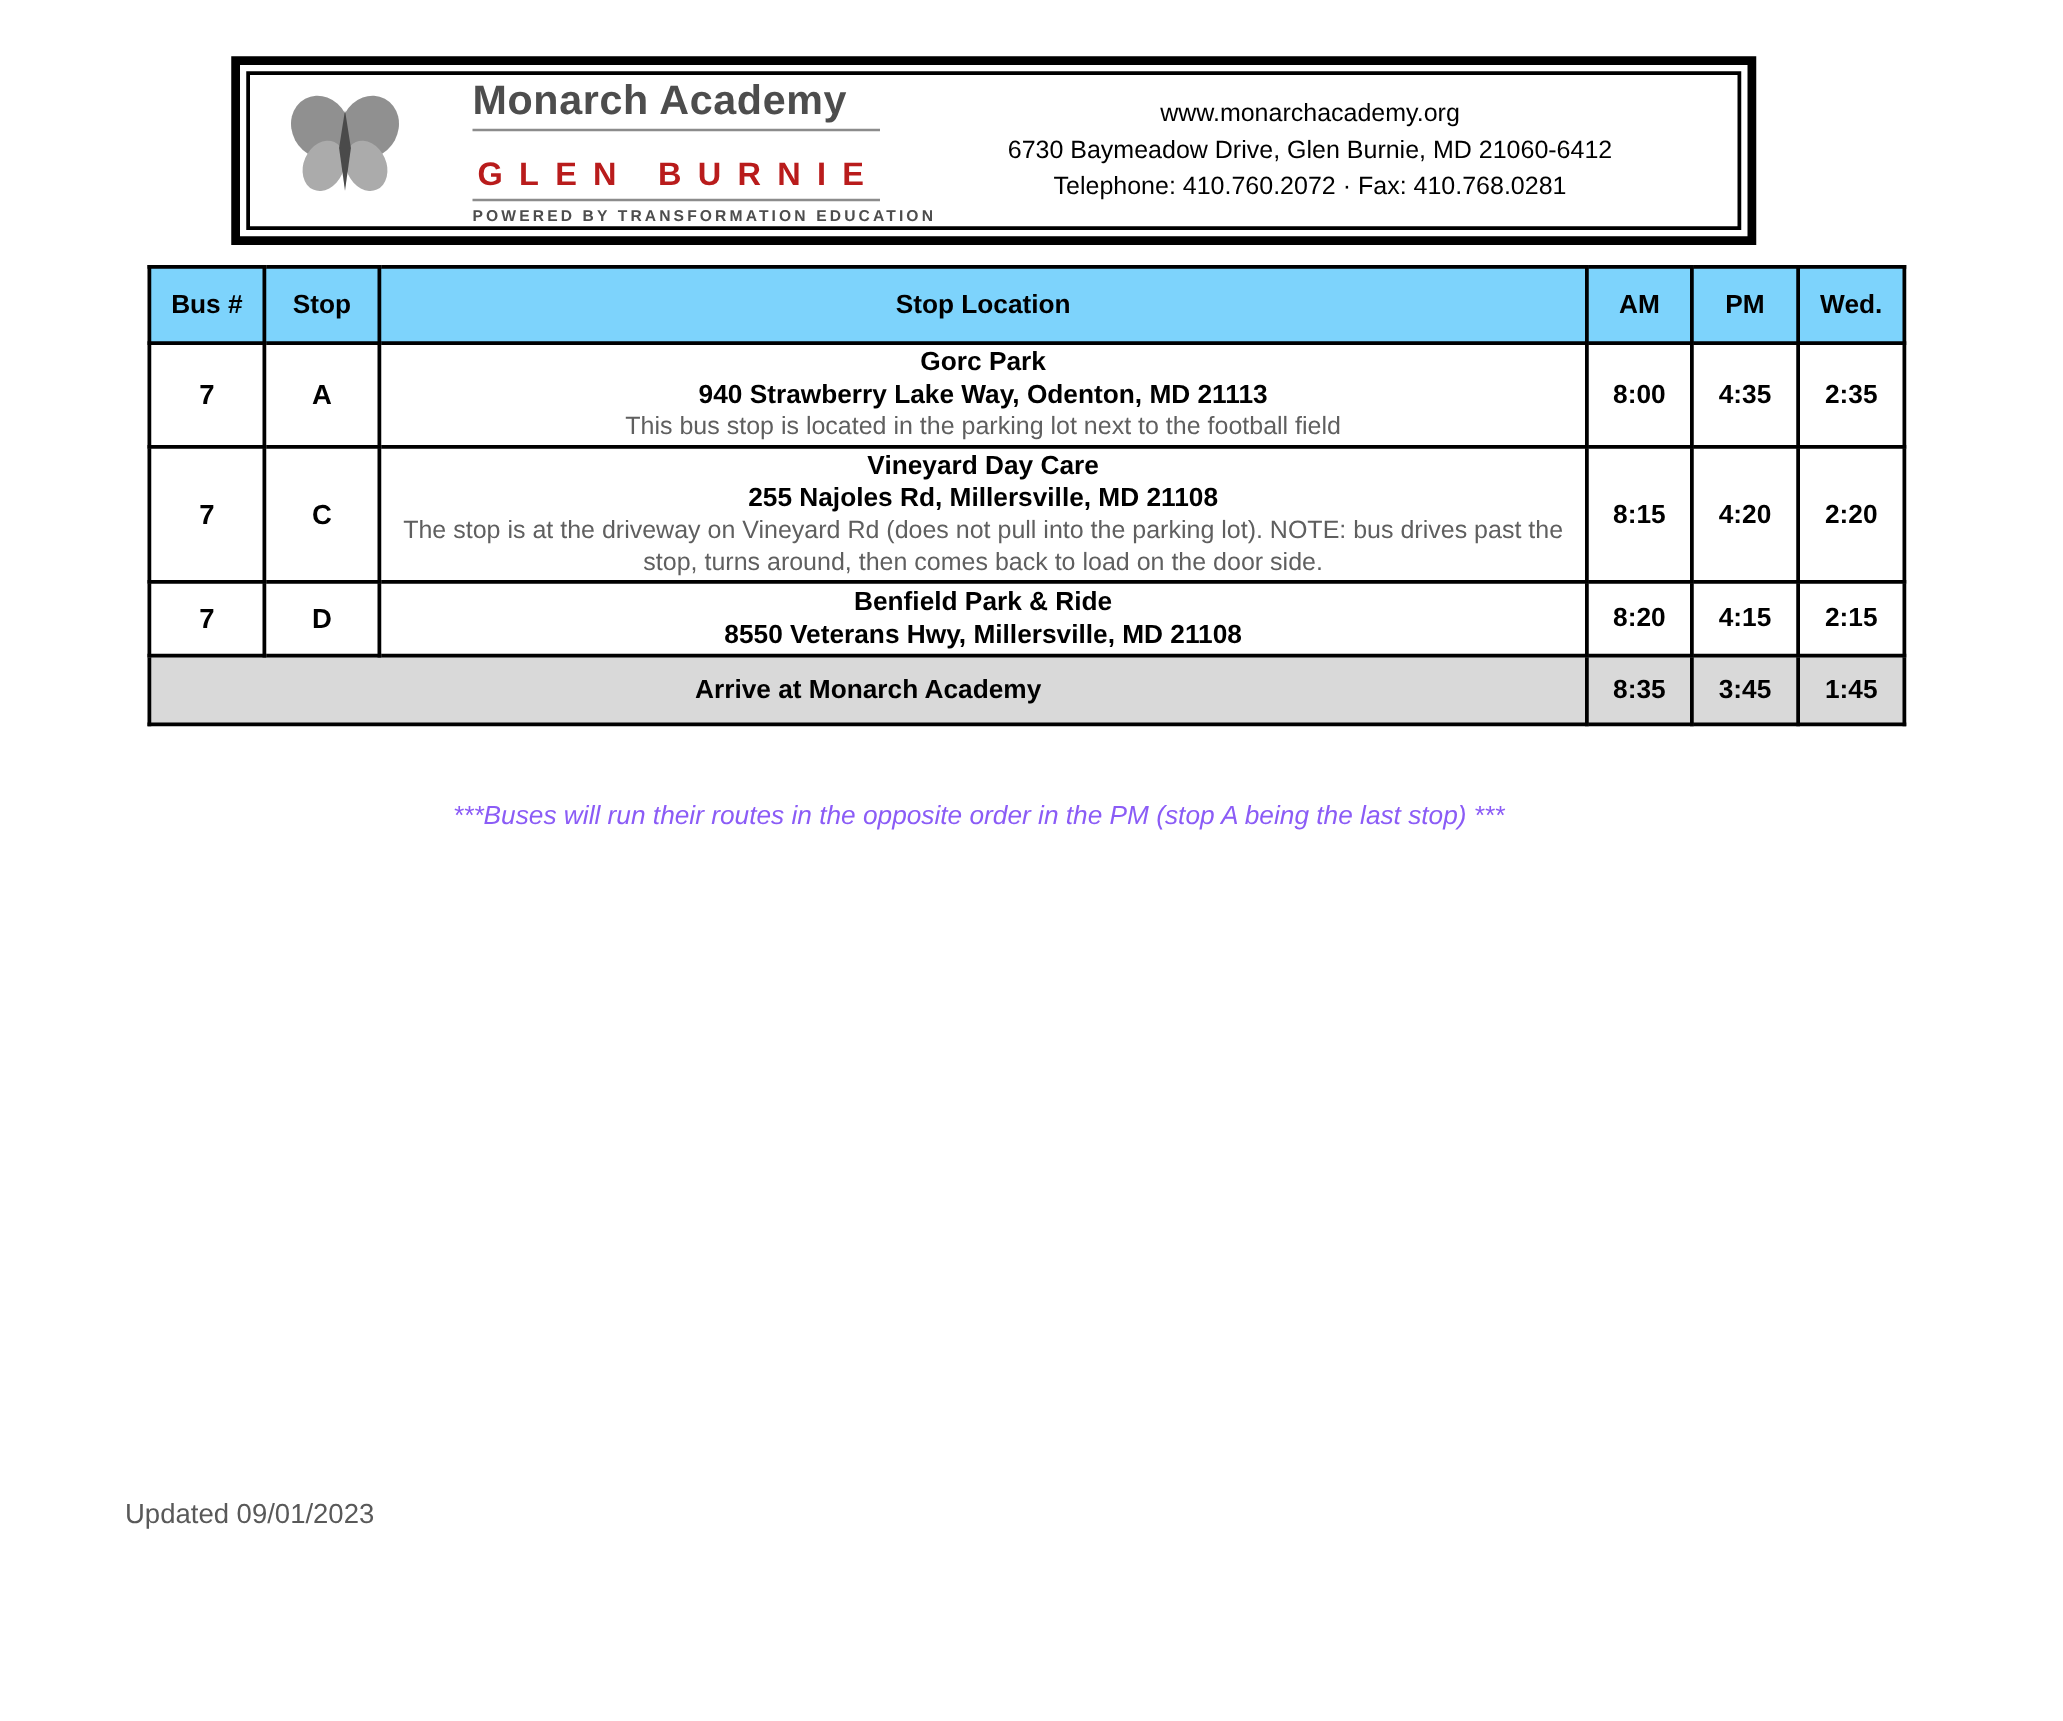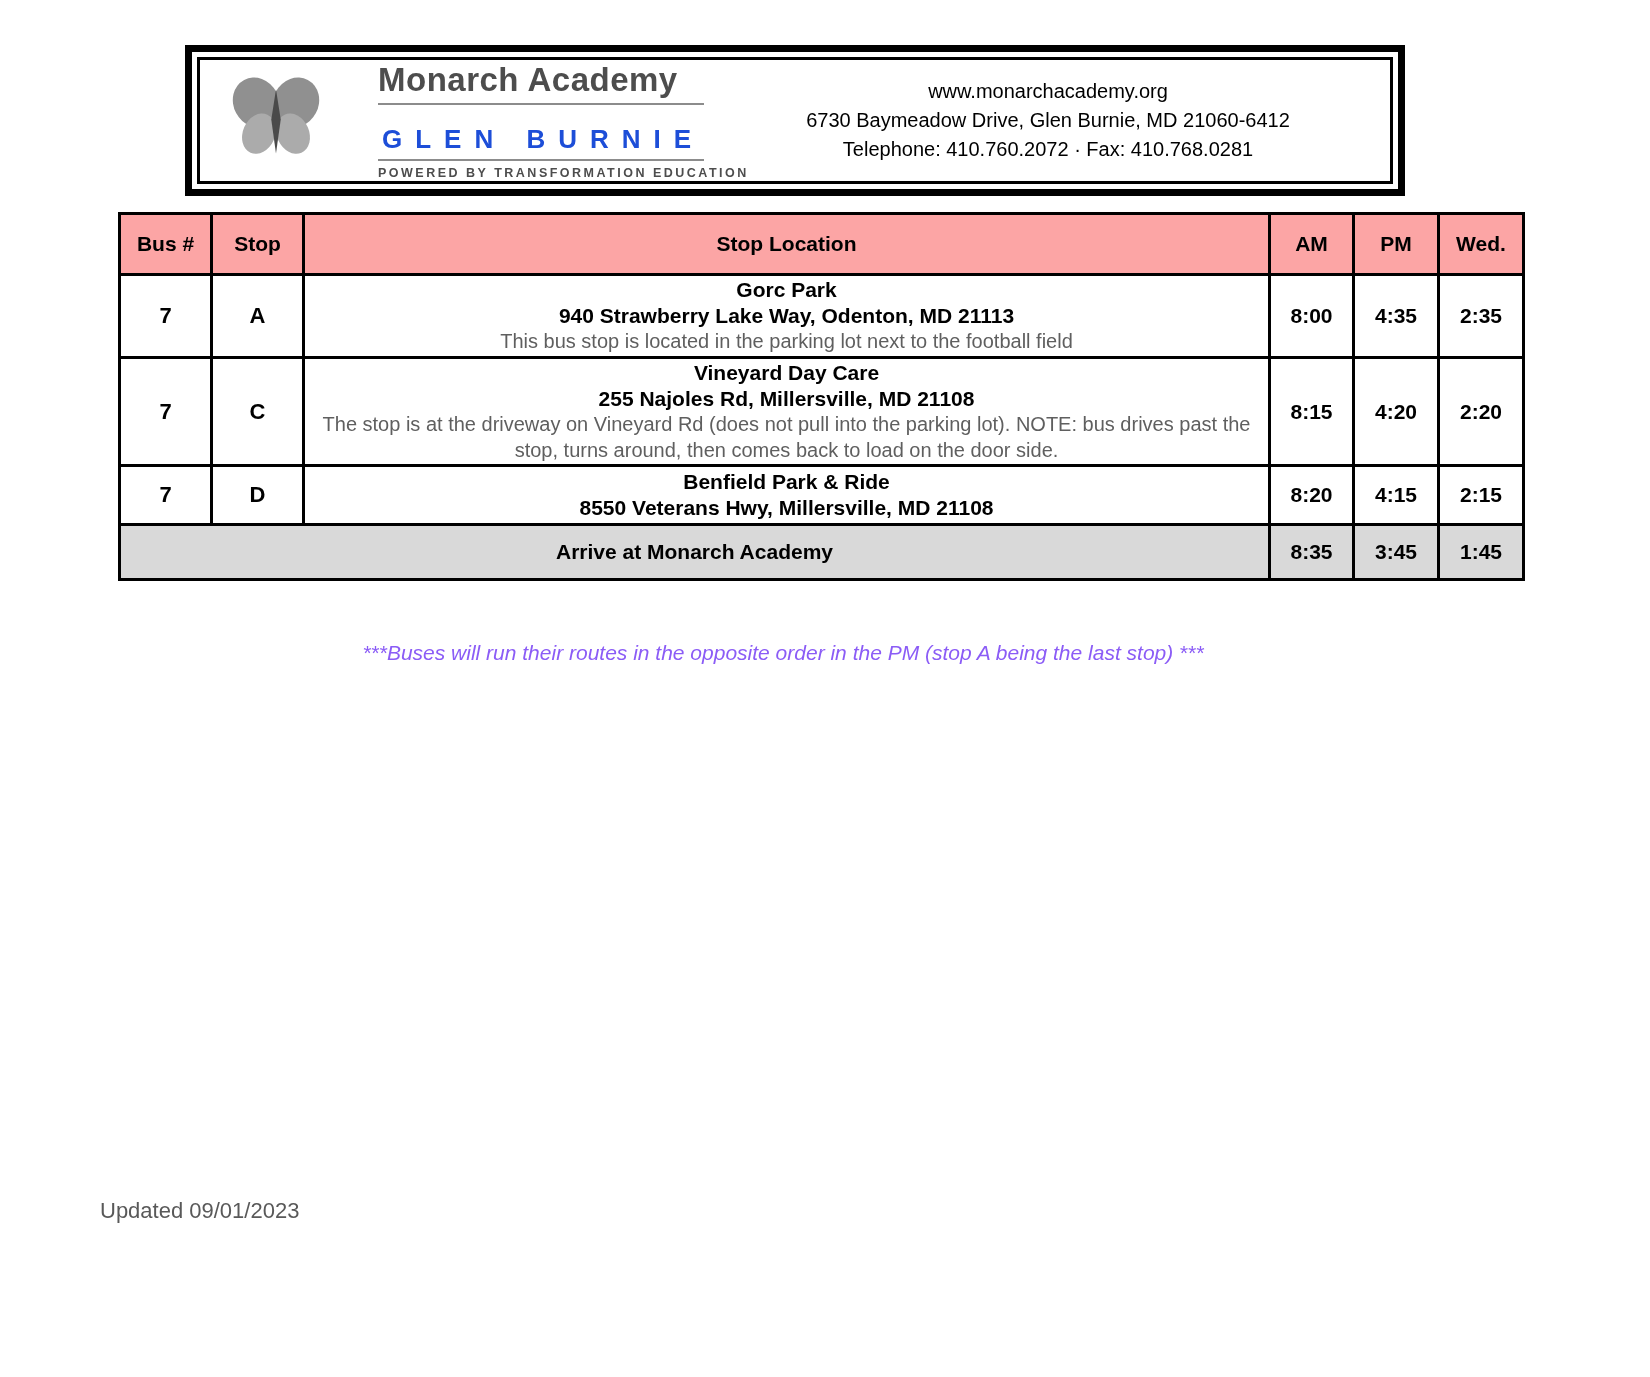--- a/index.html
+++ b/index.html
@@ -27,21 +27,21 @@
     gap: 32px;
   }
   .logo-icon { margin-left: 24px; flex: 0 0 auto; }
   .logo-text { margin-left: 18px; width: 326px; flex: 0 0 auto; }
   .school-name {
     font-size: 33px; font-weight: bold; color: #4d4d4d;
     letter-spacing: 0.5px; white-space: nowrap;
   }
   .logo-rule { border-top: 2px solid #8c8c8c; margin: 4px 0 5px 0; }
   .campus {
-    font-size: 26px; font-weight: bold; color: #1d4ed8;
+    font-size: 26px; font-weight: bold; color: #b91c1c;
     letter-spacing: 13px; white-space: nowrap; text-indent: 4px; margin-top: 19px;
   }
   .tagline {
     font-size: 12.5px; font-weight: bold; color: #4d4d4d;
     letter-spacing: 2.5px; white-space: nowrap; margin-top: 1px;
   }
   .contact {
     flex: 1 1 auto; text-align: center;
     font-weight: normal; font-size: 20px; line-height: 1.45;
     padding-right: 30px;
@@ -60,21 +60,21 @@
     background: #000; color: #fff;
     height: 46px; position: relative;
   }
   .bus-title { display: block; text-align: center; font-size: 30px; font-weight: bold; }
   .route-num {
     position: absolute; right: 14px; top: 50%; transform: translateY(-50%);
     font-size: 25px; font-weight: normal; color: #fff;
   }
   .title-empty { border: none !important; background: transparent; }
 
-  .head-row th { background: #fca5a5; font-size: 21px; font-weight: bold; height: 58px; }
+  .head-row th { background: #7dd3fc; font-size: 21px; font-weight: bold; height: 58px; }
 
   .r1 td { height: 80px; }
   .r2 td { height: 105px; }
   .r3 td { height: 56px; }
 
   .c-bus, .c-stop { text-align: center; font-weight: bold; font-size: 22px; }
   .c-loc { text-align: center; padding: 4px 12px; vertical-align: middle; }
   .loc-name, .loc-addr { font-weight: bold; font-size: 21px; line-height: 1.25; }
   .loc-note { color: #5f5f5f; font-size: 20px; line-height: 1.28; font-weight: normal; }
   .loc-note:empty { display: none; }

